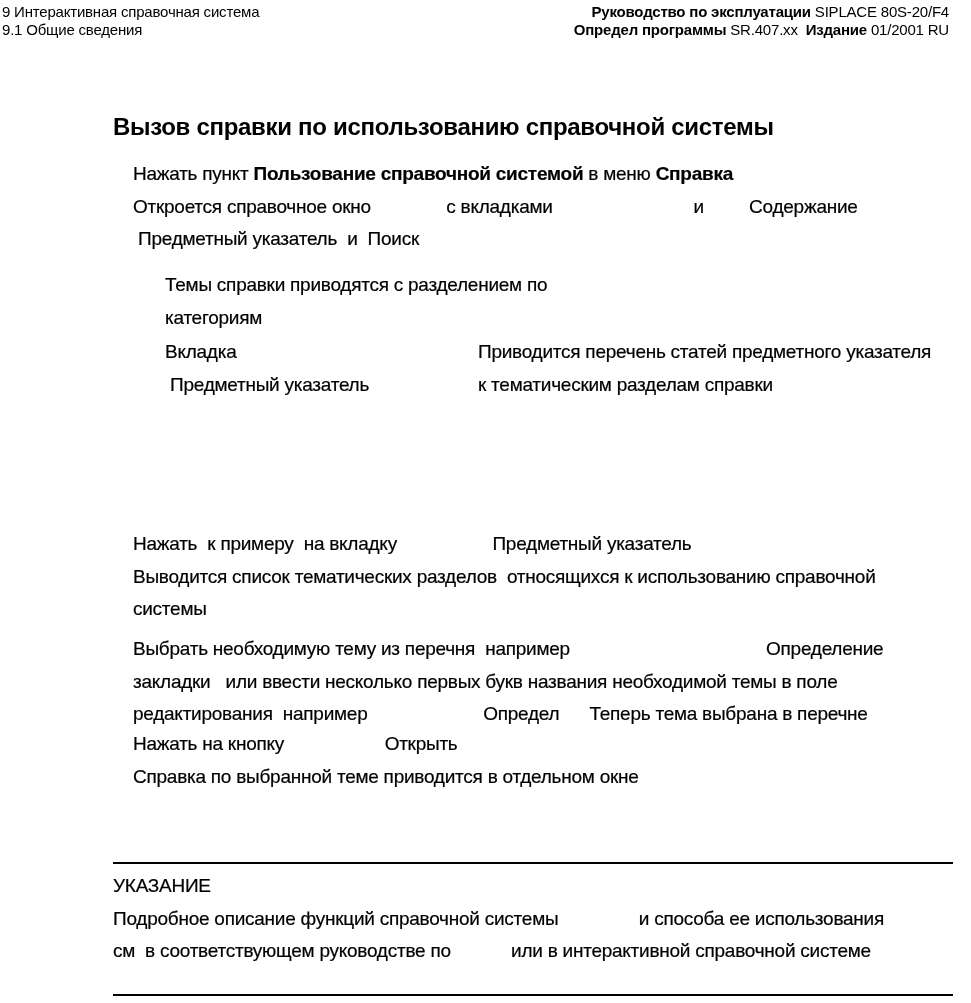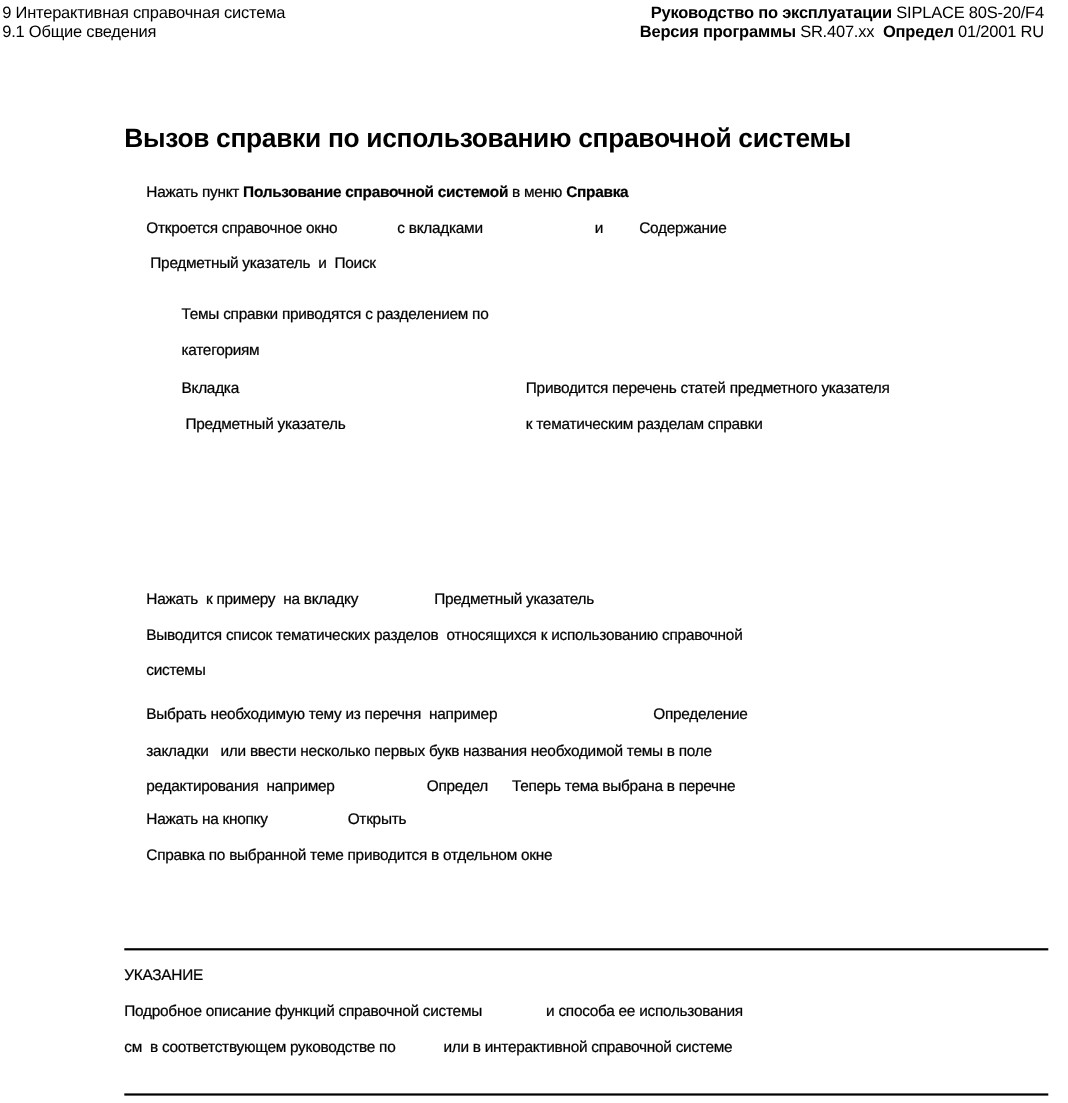--- a/index.html
+++ b/index.html
@@ -35,21 +35,21 @@
     top: 113px;
     font-size: 24px;
     font-weight: bold;
     letter-spacing: -0.3px;
     white-space: pre;
   }
 
   
   .body-text {
     position: absolute;
-    font-size: 14px;
+    font-size: 19px;
     line-height: 32.5px;
     letter-spacing: -0.25px;
     -webkit-text-stroke: 0.2px #000;
   }
   .block { left: 133px; width: 838px; }
 
   #intro { top: 158px; }
   #step2 { top: 528px; }
   #step3 { top: 633px; }
   #step4 { top: 728px; }
@@ -80,21 +80,21 @@
   #rule-bottom { top: 994px; }
   #note { left: 113px; top: 870px; width: 856px; }
 </style>
 </head>
 <body>
 
 <div class="page">
 
   <div class="hdr hdr-left"><div>9 Интерактивная справочная система</div><div>9.1 Общие сведения</div></div>
 
-  <div class="hdr hdr-right"><div><span class="b">Руководство по эксплуатации </span><span>SIPLACE 80S-20/F4</span></div><div><span class="b">Версия программы </span><span>SR.407.xx</span><span class="b">  Определ </span><span>01/2001 RU</span></div></div>
+  <div class="hdr hdr-right"><div><span class="b">Руководство по эксплуатации </span><span>SIPLACE 80S-20/F4</span></div><div><span class="b">Определ программы </span><span>SR.407.xx</span><span class="b">  Издание </span><span>01/2001 RU</span></div></div>
 
   <div class="title">Вызов справки по использованию справочной системы</div>
 
   <div id="intro" class="body-text block">
       <div class="pre"><span>Нажать пункт </span><span class="b">Пользование справочной системой</span><span> в меню </span><span class="b">Справка</span></div>
       <div class="pre">Откроется справочное окно               с вкладками                            и         Содержание
  Предметный указатель  и  Поиск</div>
     </div>
 
   <div id="trow1" class="trow body-text">

